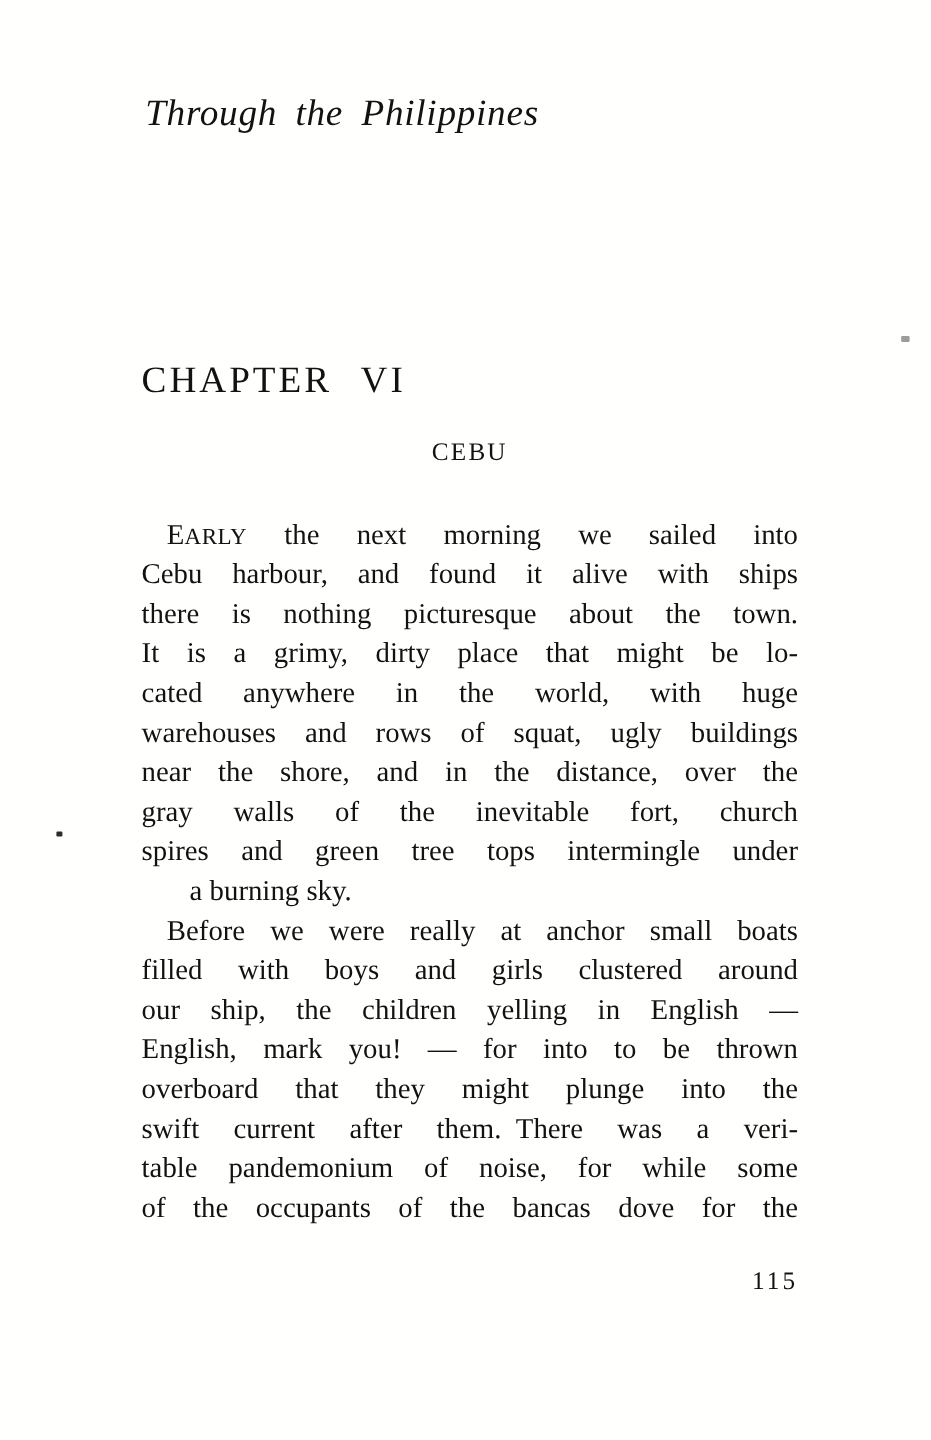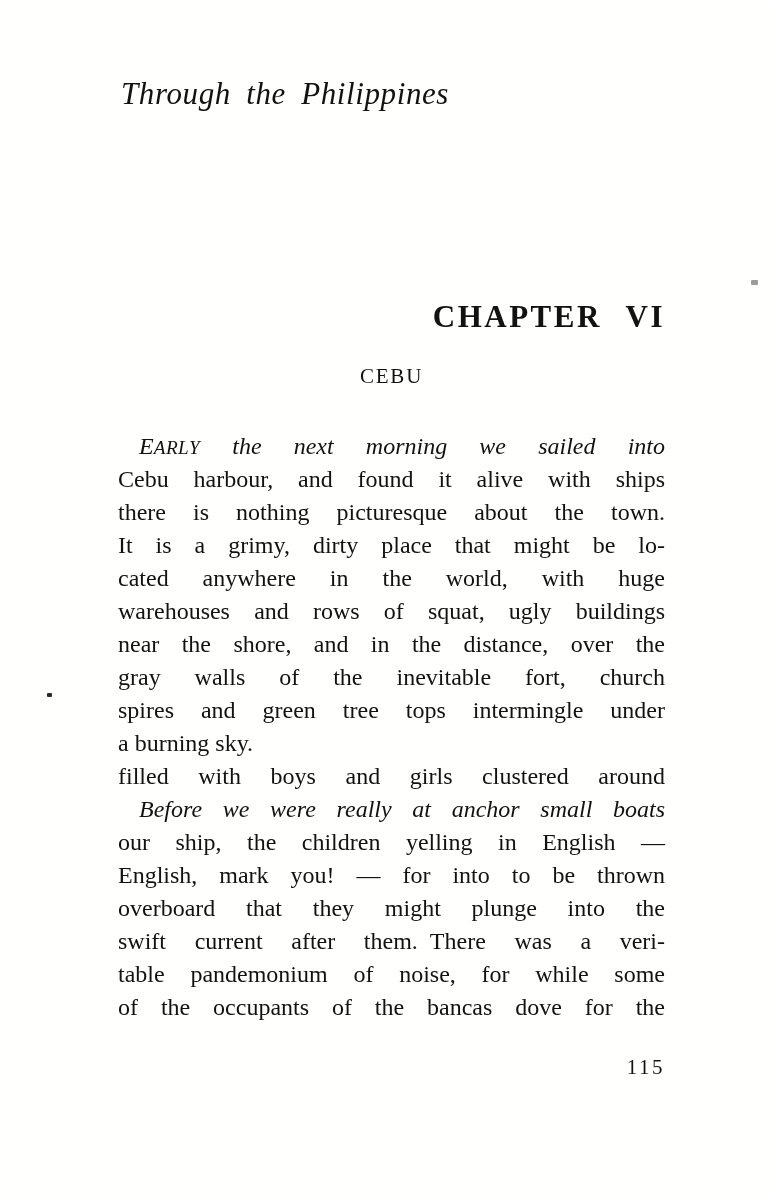--- a/index.html
+++ b/index.html
@@ -25,26 +25,25 @@
     font-size: 31px;
     letter-spacing: 0.6px;
     word-spacing: 7px;
     white-space: nowrap;
   }
   .chapter-title {
     position: absolute;
     left: 118px;
     top: 299px;
     width: 547px;
-    text-align: right;
+    text-align: left;
     font-size: 31px;
     letter-spacing: 2.5px;
     word-spacing: 14px;
     white-space: nowrap;
-    font-weight: bold;
   }
   .chapter-subtitle {
     position: absolute;
     left: 118px;
     top: 364px;
     width: 547px;
     text-align: center;
     font-size: 21px;
     letter-spacing: 1.8px;
   }
@@ -55,22 +54,22 @@
     width: 547px;
     font-size: 24px;
     line-height: 33px;
   }
   .line {
     text-align: justify;
     text-align-last: justify;
     height: 33px;
     overflow: visible;
   }
-  .line.indent { text-indent: 21px; font-style: italic; }
-  .line.no-justify { text-align-last: left; }
+  .line.indent { text-indent: 21px; }
+  .line.no-justify { text-align-last: left; margin-left: 40px; }
   .seg-smallcaps { font-size: 0.8em; letter-spacing: 0.5px; }
   .seg-italic { }
   .page-number {
     position: absolute;
     left: 118px;
     top: 1055px;
     width: 547px;
     text-align: right;
     font-size: 21px;
     letter-spacing: 2.5px;
@@ -108,22 +107,22 @@
       <div class="line indent"><span class="seg-normal">E</span><span class="seg-smallcaps">ARLY</span><span class="seg-normal"> the next morning we sailed into</span></div>
       <div class="line"><span class="seg-normal">Cebu harbour, and found it alive with ships</span></div>
       <div class="line"><span class="seg-normal">there is nothing picturesque about the town.</span></div>
       <div class="line"><span class="seg-normal">It is a grimy, dirty place that might be lo-</span></div>
       <div class="line"><span class="seg-normal">cated anywhere in the world, with huge</span></div>
       <div class="line"><span class="seg-normal">warehouses and rows of squat, ugly buildings</span></div>
       <div class="line"><span class="seg-normal">near the shore, and in the distance, over the</span></div>
       <div class="line"><span class="seg-normal">gray walls of the inevitable fort, church</span></div>
       <div class="line"><span class="seg-normal">spires and green tree tops intermingle under</span></div>
       <div class="line no-justify"><span class="seg-normal">a burning sky.</span></div>
+      <div class="line indent"><span class="seg-normal">Before we were really at anchor small boats</span></div>
       <div class="line"><span class="seg-normal">filled with boys and girls clustered around</span></div>
-      <div class="line indent"><span class="seg-normal">Before we were really at anchor small boats</span></div>
       <div class="line"><span class="seg-normal">our ship, the children yelling in English —</span></div>
       <div class="line"><span class="seg-normal">English, mark you! — for into to be thrown</span></div>
       <div class="line"><span class="seg-normal">overboard that they might plunge into the</span></div>
       <div class="line"><span class="seg-normal">swift current after them. There was a veri-</span></div>
       <div class="line"><span class="seg-normal">table pandemonium of noise, for while some</span></div>
       <div class="line"><span class="seg-normal">of the occupants of the </span><span class="seg-italic">bancas</span><span class="seg-normal"> dove for the</span></div>
     </div>
 
   <div class="page-number">115</div>
 

